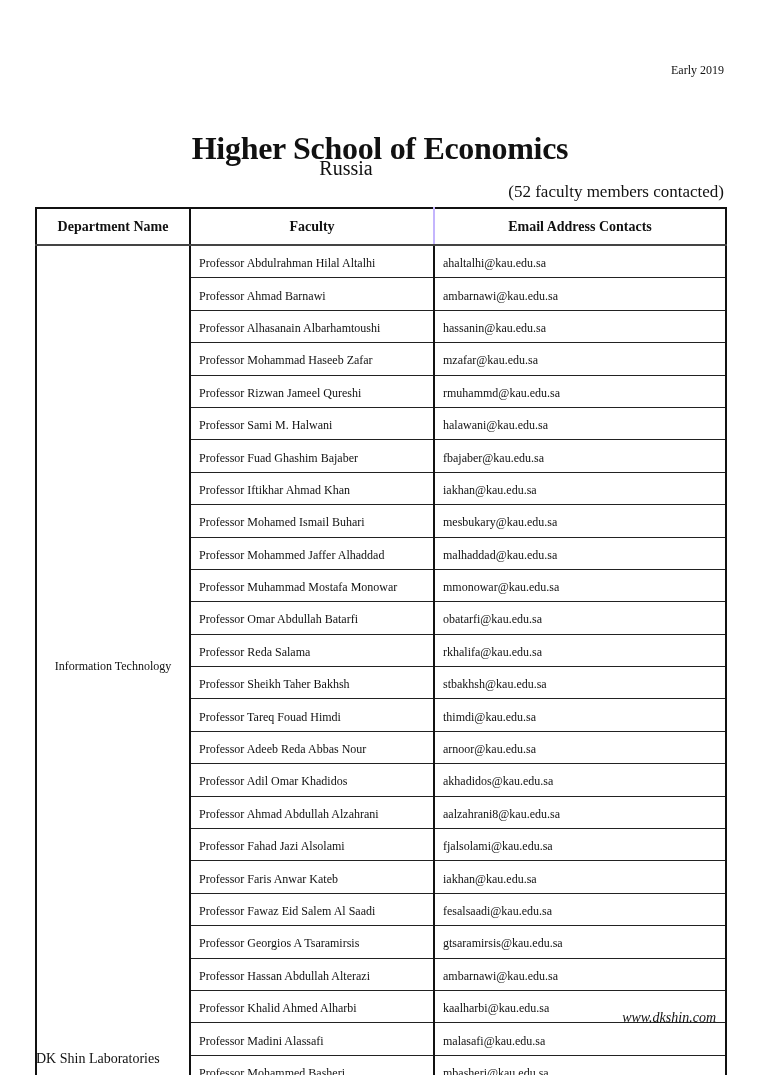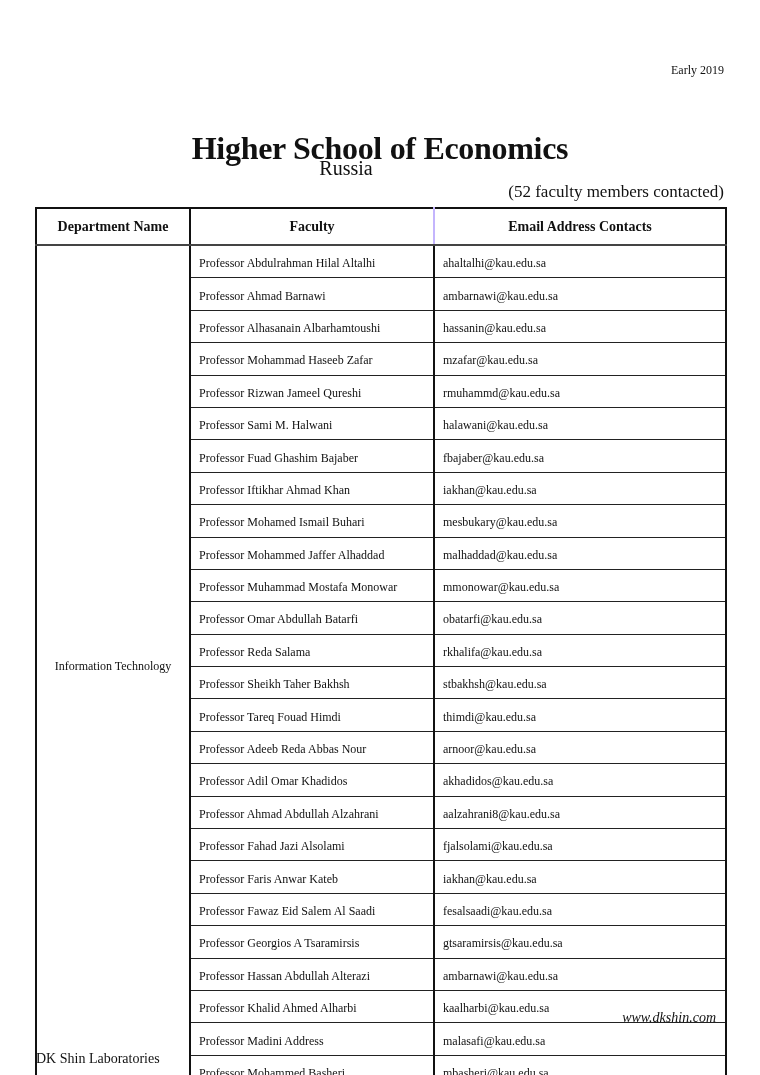--- a/index.html
+++ b/index.html
@@ -169,21 +169,21 @@
       </tr>
       <tr>
         <td class="fac">Professor Hassan Abdullah Alterazi</td>
         <td>ambarnawi@kau.edu.sa</td>
       </tr>
       <tr>
         <td class="fac">Professor Khalid Ahmed Alharbi</td>
         <td>kaalharbi@kau.edu.sa</td>
       </tr>
       <tr>
-        <td class="fac">Professor Madini Address</td>
+        <td class="fac">Professor Madini Alassafi</td>
         <td>malasafi@kau.edu.sa</td>
       </tr>
       <tr>
         <td class="fac">Professor Mohammed Basheri</td>
         <td>mbasheri@kau.edu.sa</td>
       </tr>
     </tbody>
 </table>
 
 <div class="footer-left">DK Shin Laboratories</div>

